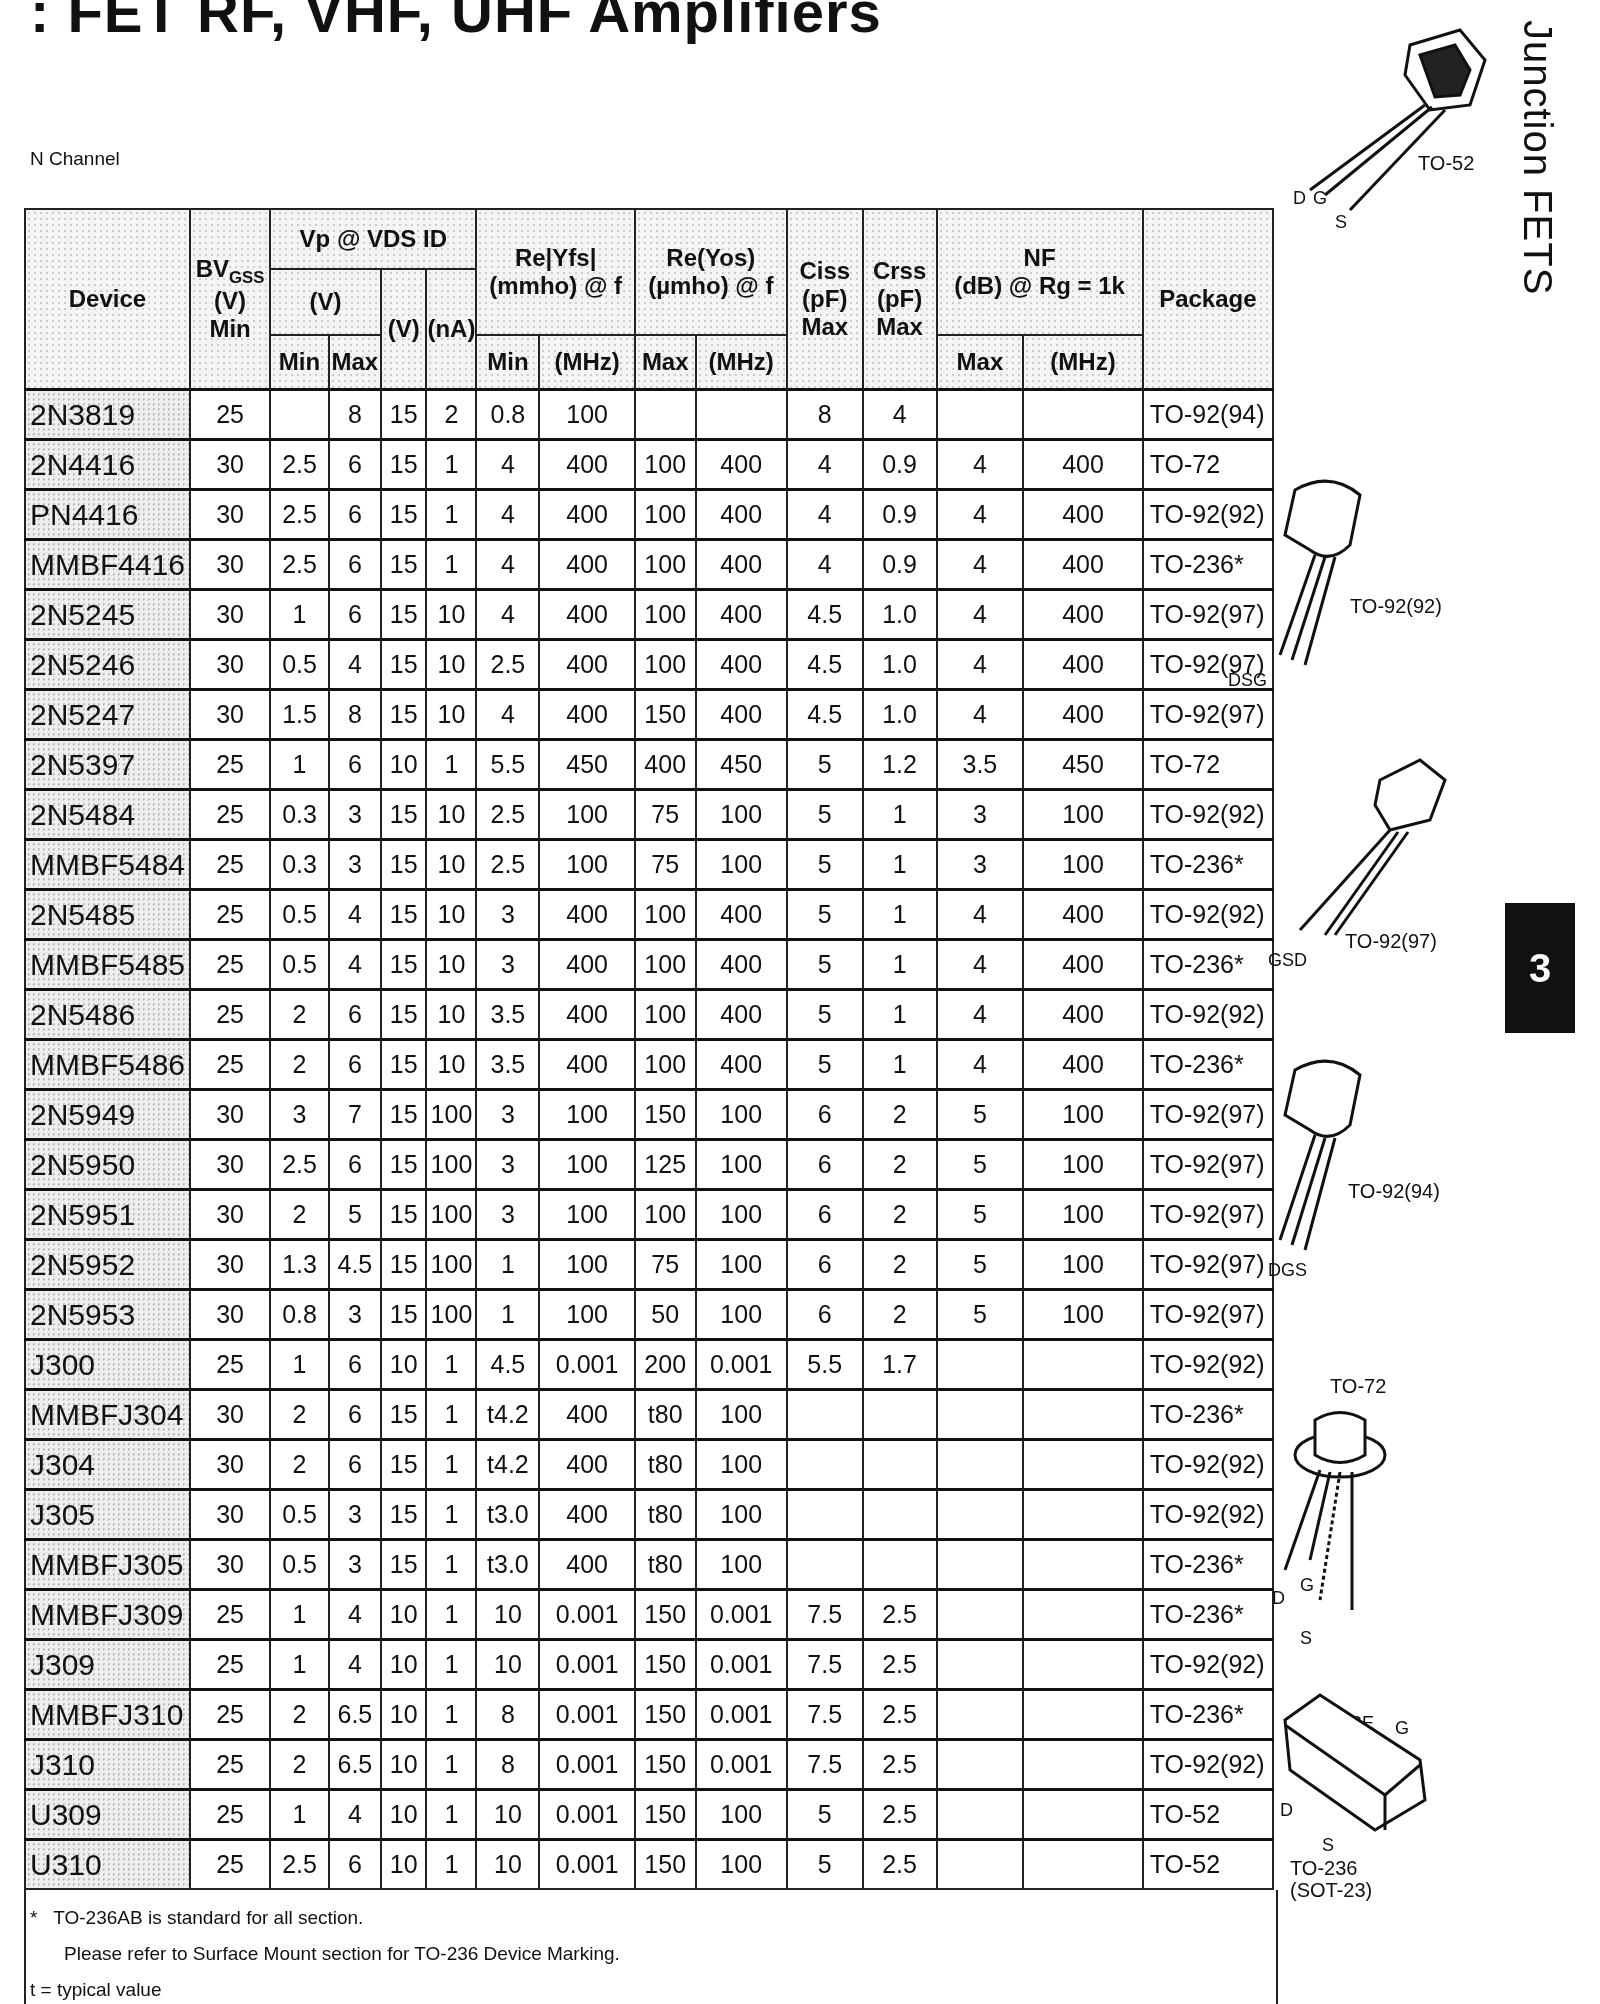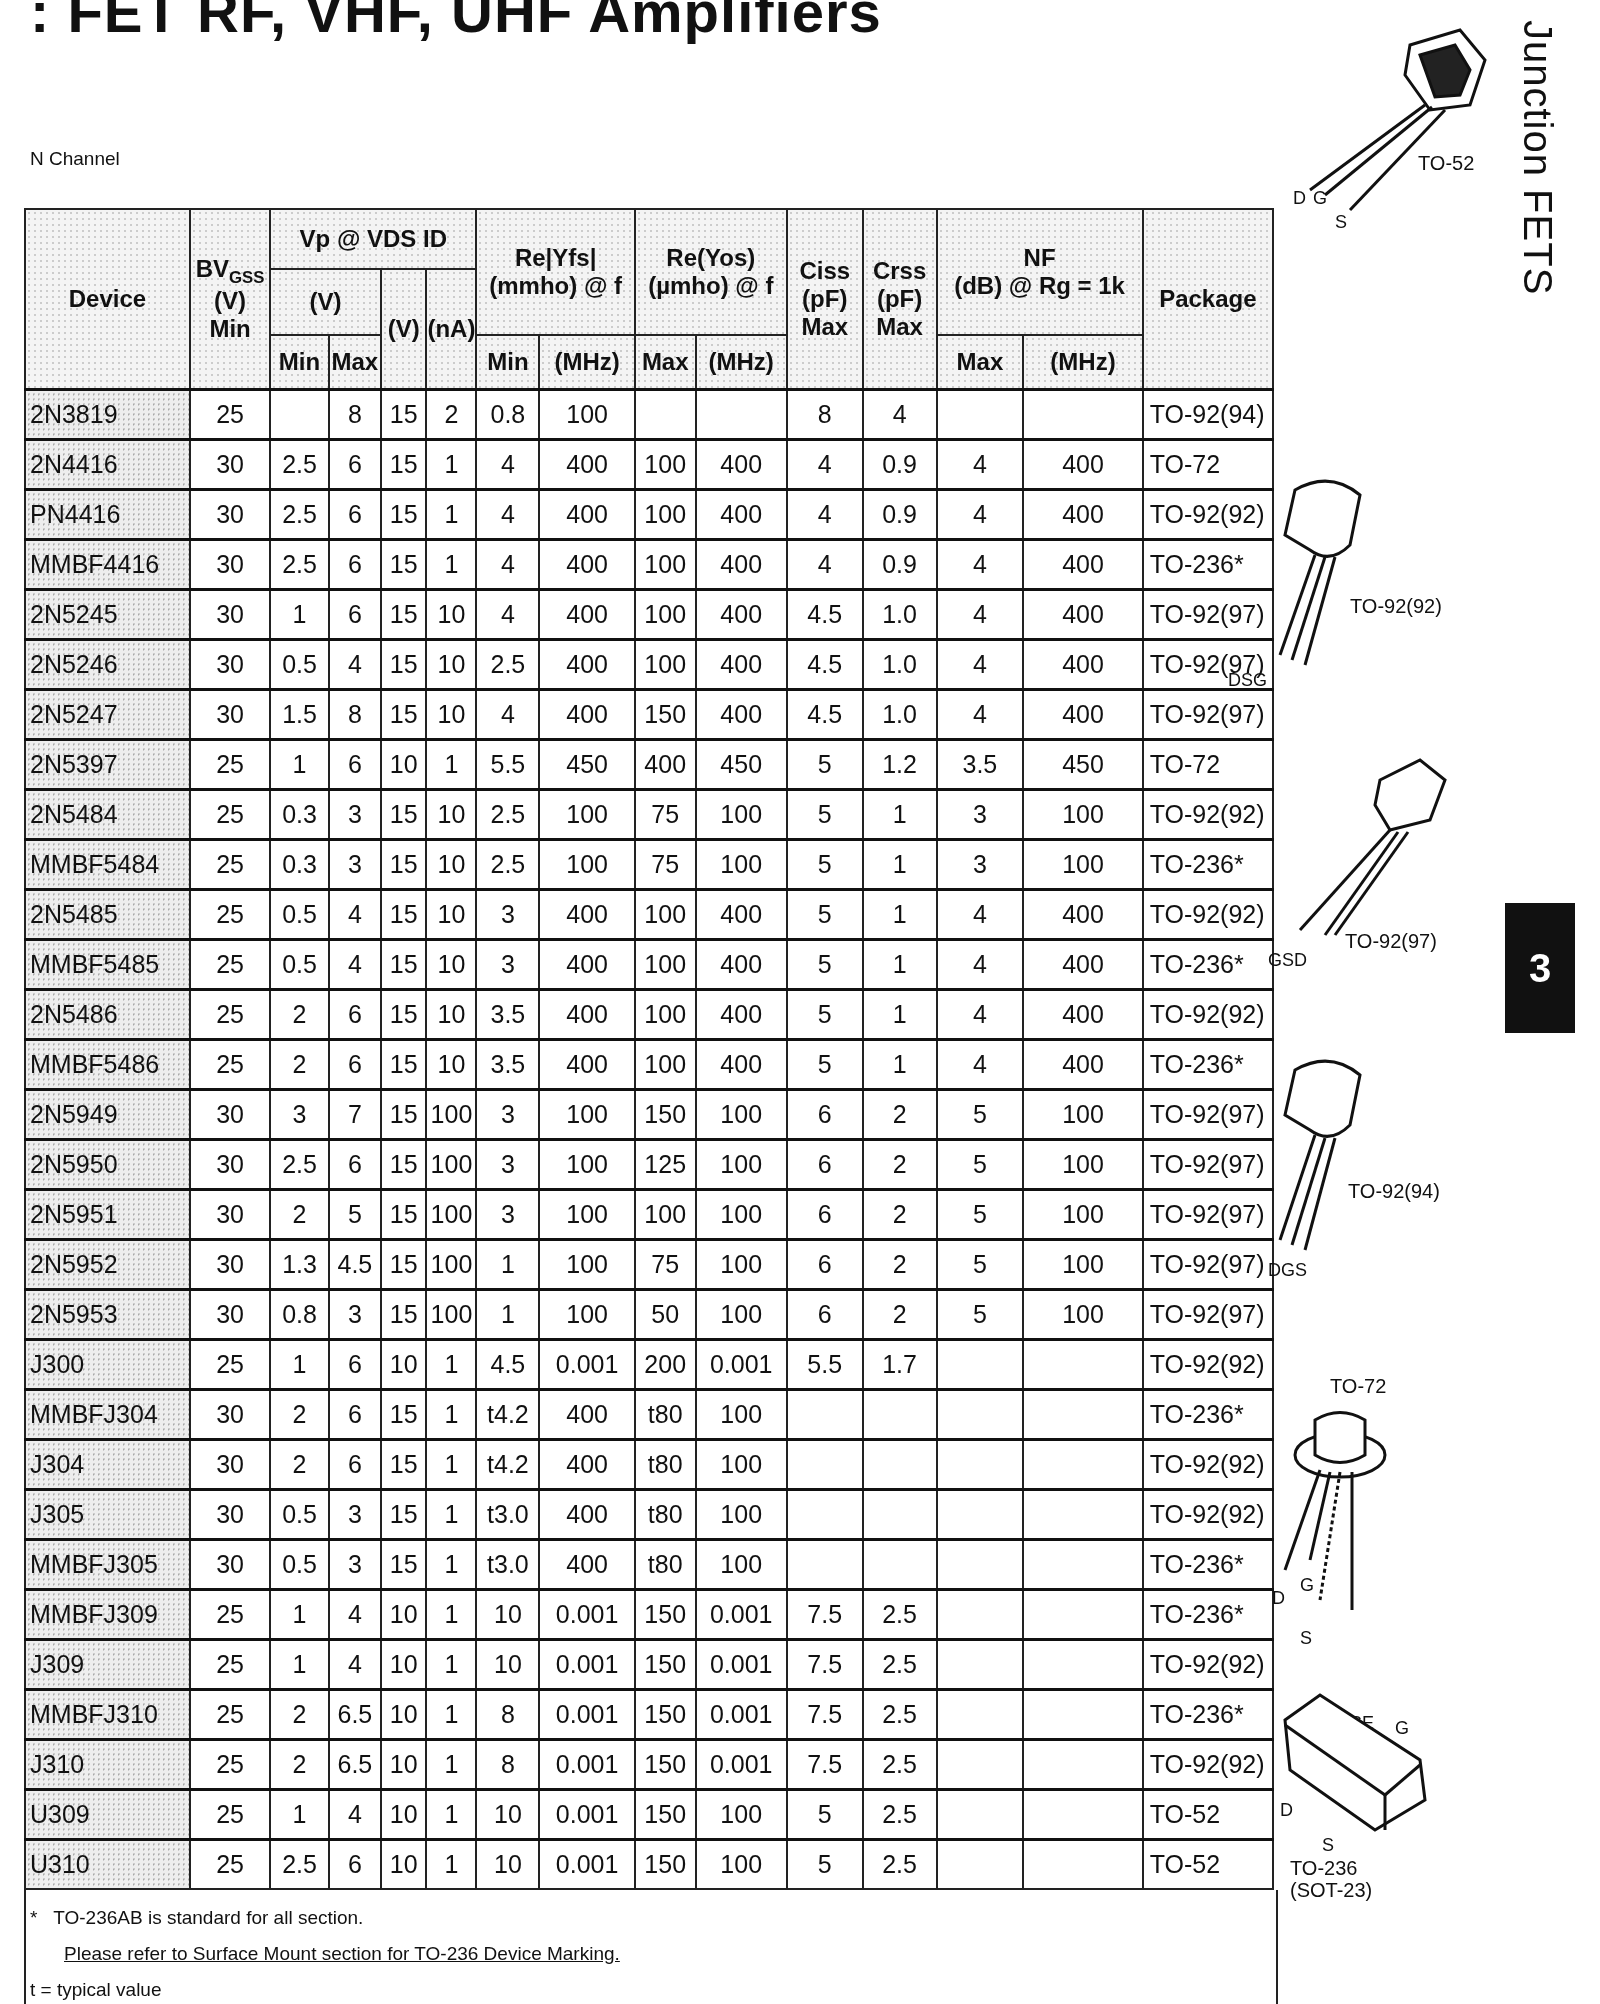--- a/index.html
+++ b/index.html
@@ -18,26 +18,26 @@
   table.spec th, table.spec td { border:2px solid #222; text-align:center; padding:0;
         font-size:25px; font-family:"Liberation Sans", sans-serif; white-space:nowrap; }
   table.spec th { font-weight:bold; font-size:24px; background:#f4f4f4;
         background-image: radial-gradient(#ccc 1px, transparent 1px); background-size:6px 6px; }
   table.spec thead tr.h1 th { height:58px; }
   table.spec thead tr.h2 th { height:64px; }
   table.spec thead tr.h3 th { height:52px; }
   table.spec tbody td { height:47px; }
   table.spec tbody td.dev { text-align:left; padding-left:4px; background:#eee;
         background-image: radial-gradient(#aaa 1px, transparent 1px); background-size:5px 5px;
-        font-size:25px; }
+        font-size:30px; }
   table.spec tbody td.pkg { text-align:left; padding-left:6px; }
   table.spec tr.thick td { border-top:3px solid #111; }
   .notes { border:2px solid #222; border-top:none; width:1246px; padding:10px 0 12px 4px;
            font-size:19px; line-height:36px; }
-  .notes .indent { padding-left:34px;text-decoration:underline; }
+  .notes .indent { padding-left:34px; }
   .pkg-fig { position:absolute; }
   .pkg-label { position:absolute; font-size:20px; white-space:nowrap; }
   .pin { position:absolute; font-size:18px; }
   sub { font-size:70%; }
 </style>
 </head>
 <body>
 
 <div class="title">: FET RF, VHF, UHF Amplifiers</div>
 <div class="subtitle">N Channel</div>

